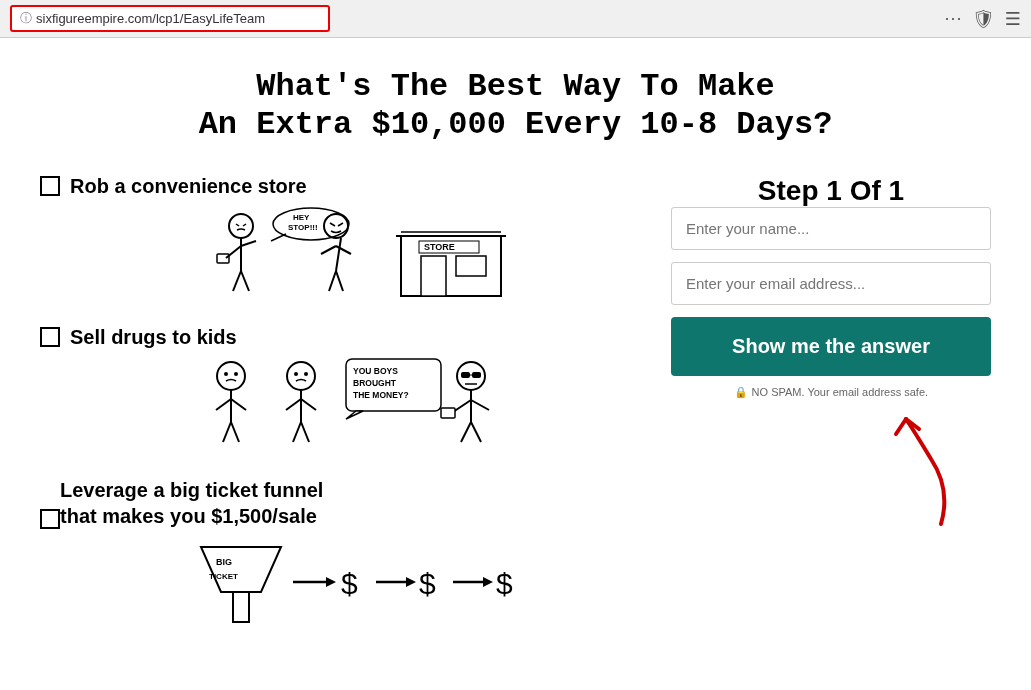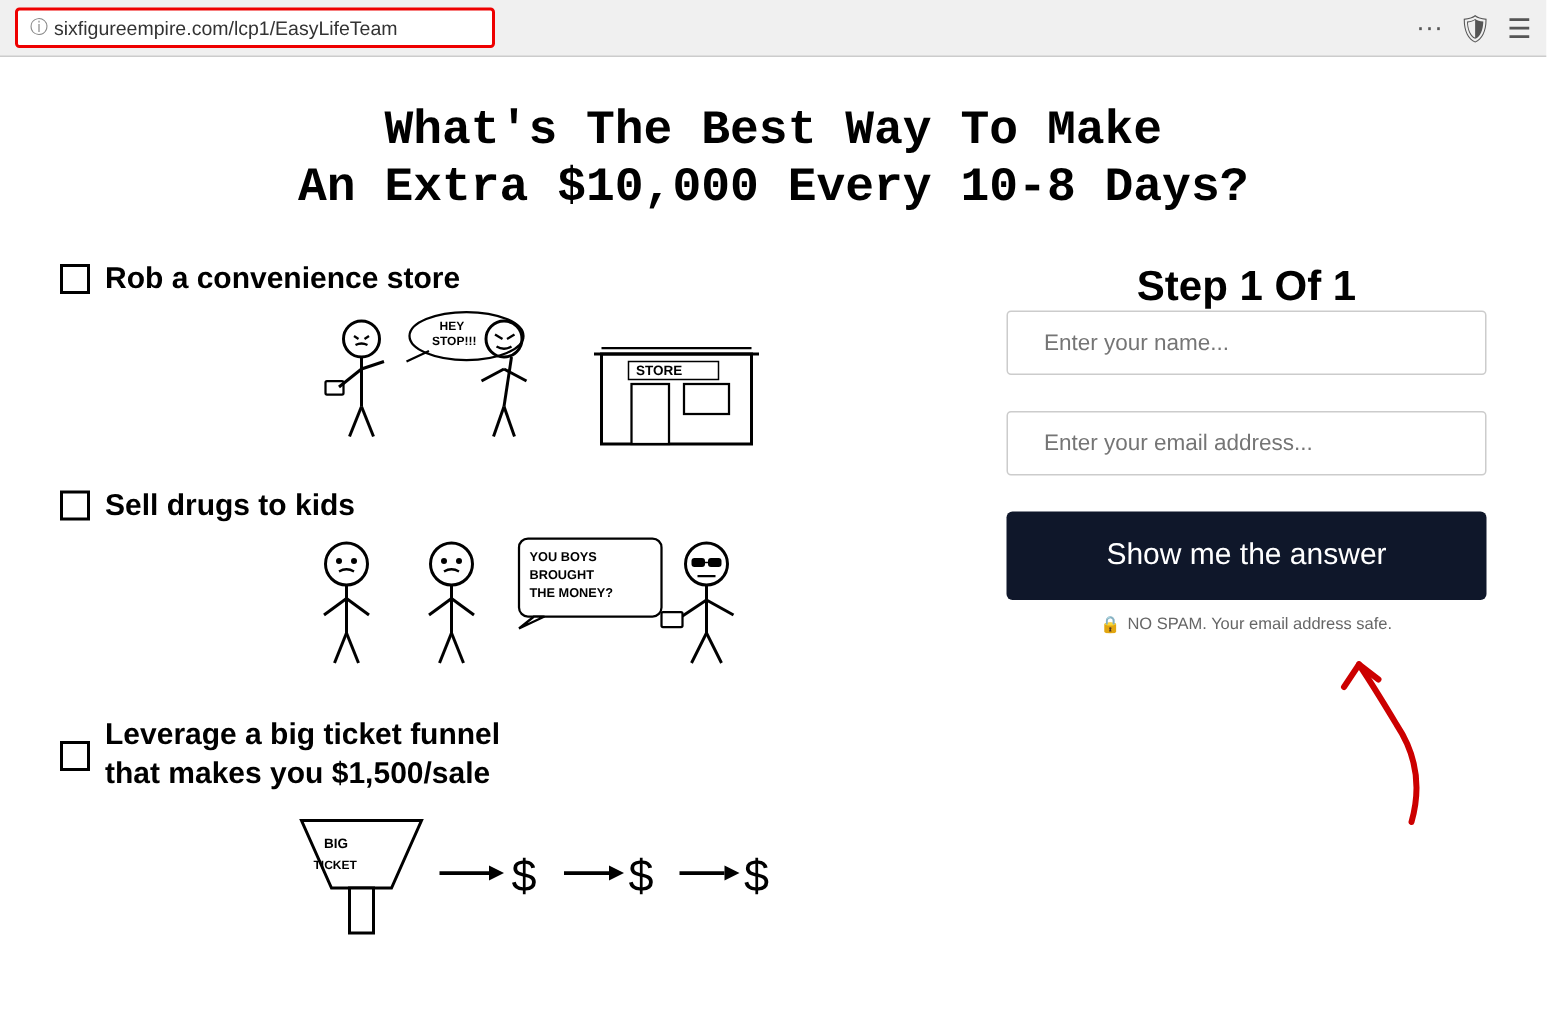--- a/index.html
+++ b/index.html
@@ -120,38 +120,38 @@
     
     .step-heading {
       text-align: center;
       font-size: 28px;
       font-weight: 900;
       color: #000;
     }
 
     .form-input {
       width: 100%;
-      padding: 12px 24px;
+      padding: 12px 14px;
       border: 1px solid #ccc;
       border-radius: 3px;
       font-size: 15px;
       color: #999;
-      margin-bottom: 24px;
+      margin-bottom: 12px;
       outline: none;
     }
 
     .submit-btn {
       width: 100%;
-      background: #0f172a;
+      background: #0f766e;
       color: #fff;
       border: none;
       border-radius: 4px;
       padding: 18px;
       font-size: 20px;
-      font-weight: normal;
+      font-weight: bold;
       cursor: pointer;
       margin-bottom: 10px;
     }
 
     .no-spam {
       text-align: center;
       font-size: 11px;
       color: #666;
       display: flex;
       align-items: center;
@@ -164,22 +164,22 @@
     .arrow-area {
       margin-top: 10px;
       display: flex;
       justify-content: flex-end;
       padding-right: 20px;
     }
 
     
     .option-label-multi {
       display: flex;
-      align-items: center;
-      gap: 10px;
+      align-items: flex-end;
+      gap: 0;
       font-size: 20px;
       font-weight: bold;
       margin-bottom: 8px;
       font-family: 'Comic Sans MS', cursive, Arial;
       line-height: 1.3;
     }
     .option-label-multi .checkbox {
       margin-top: 3px;
     }
   </style>

